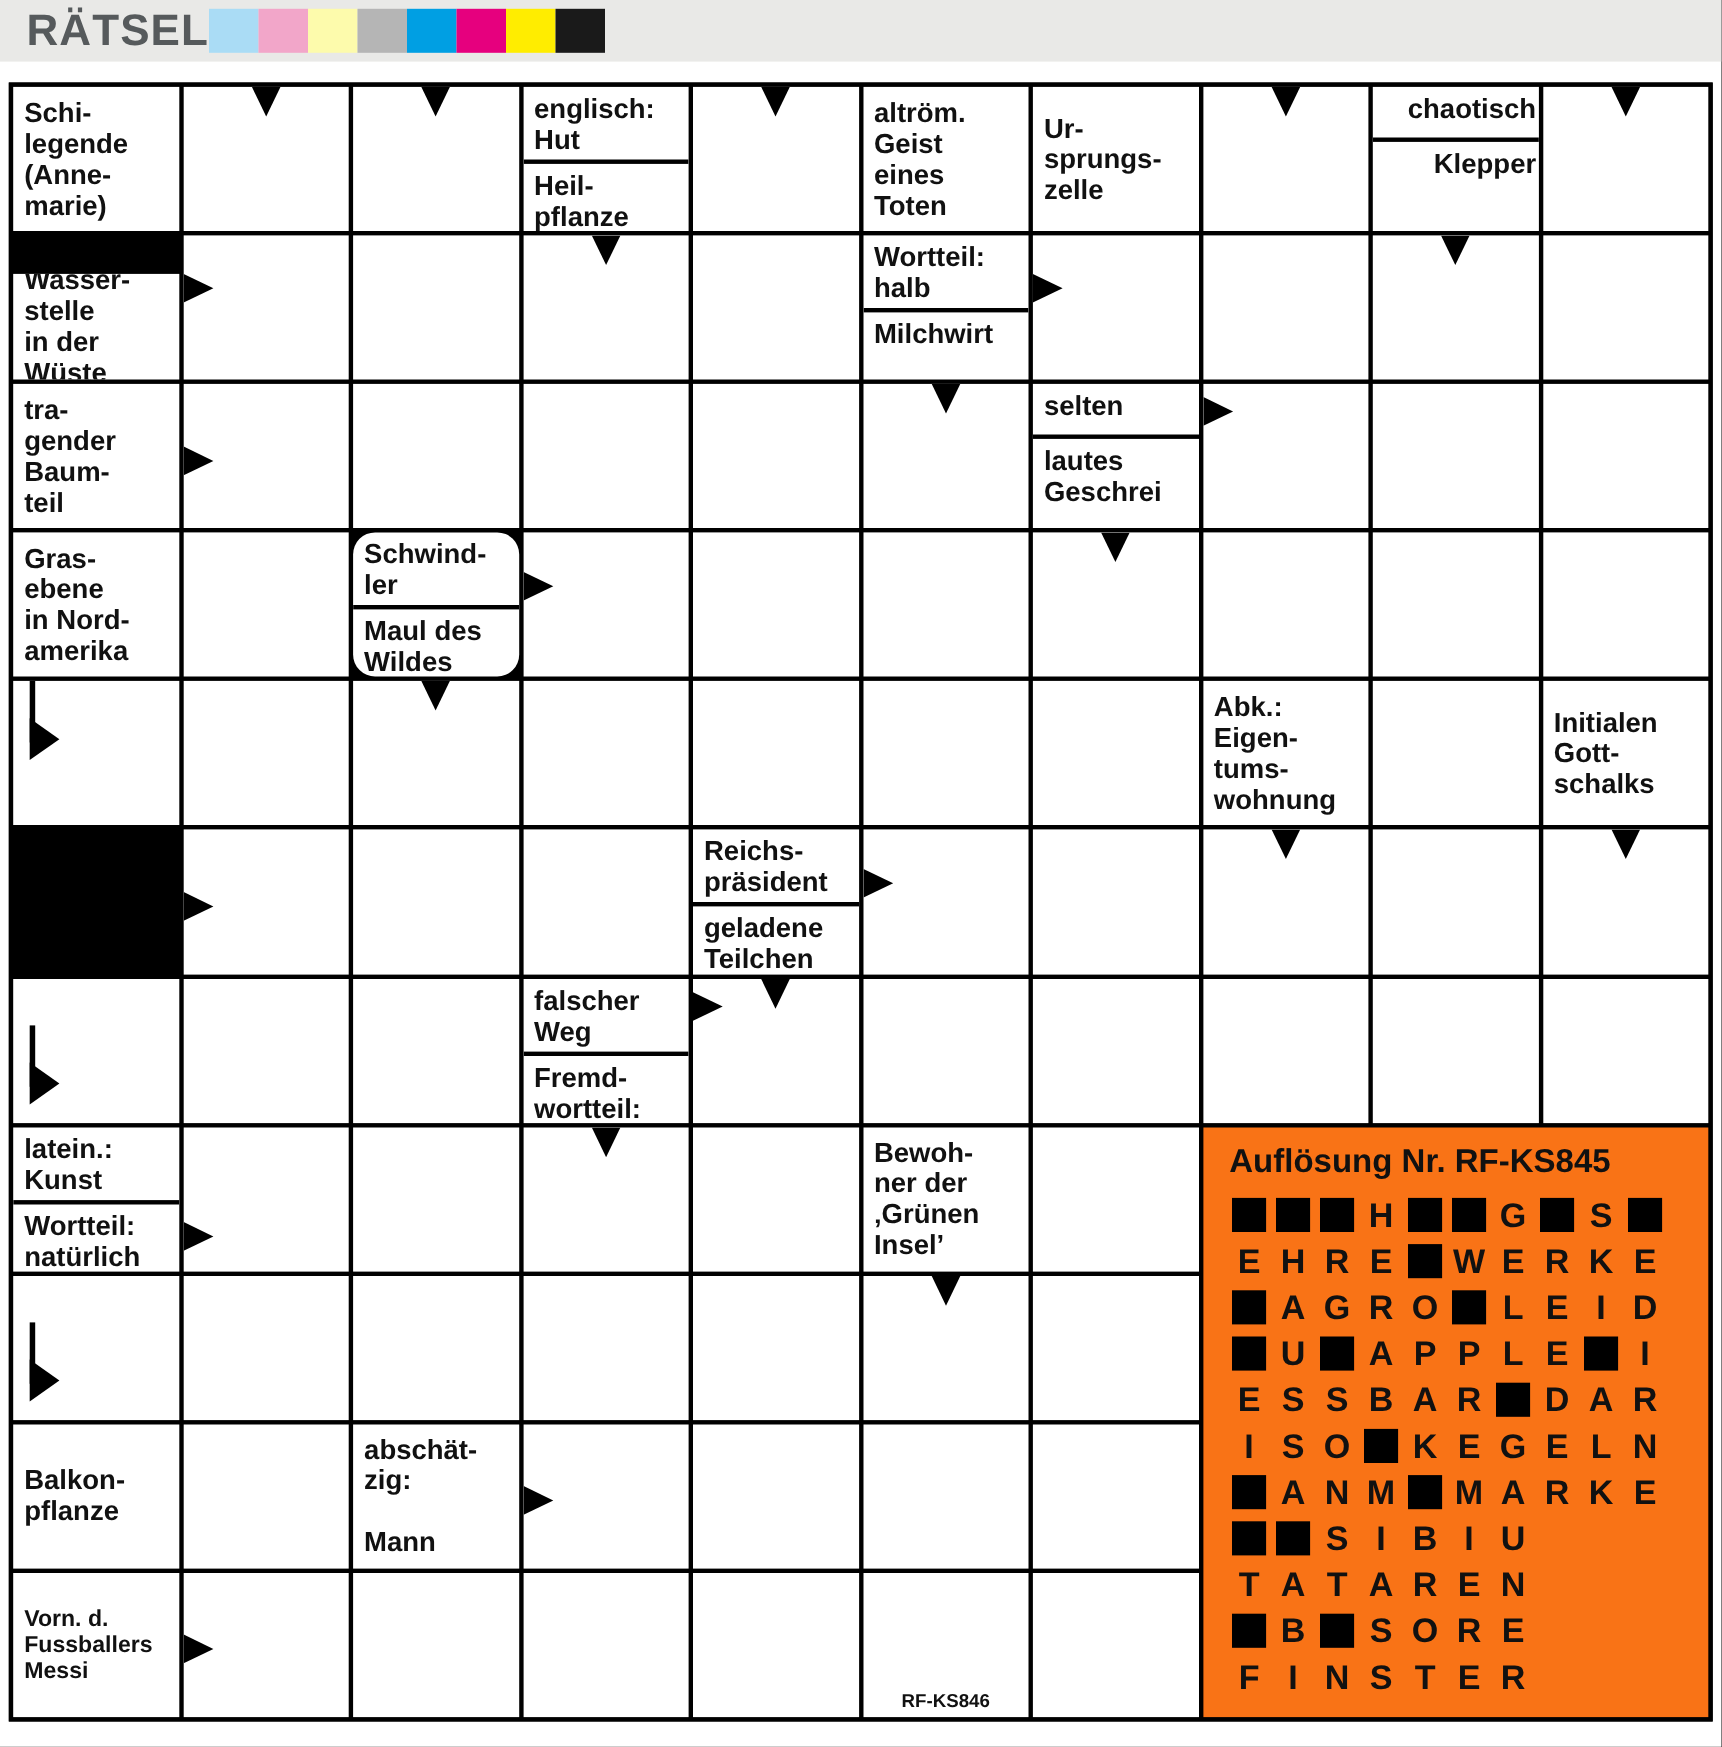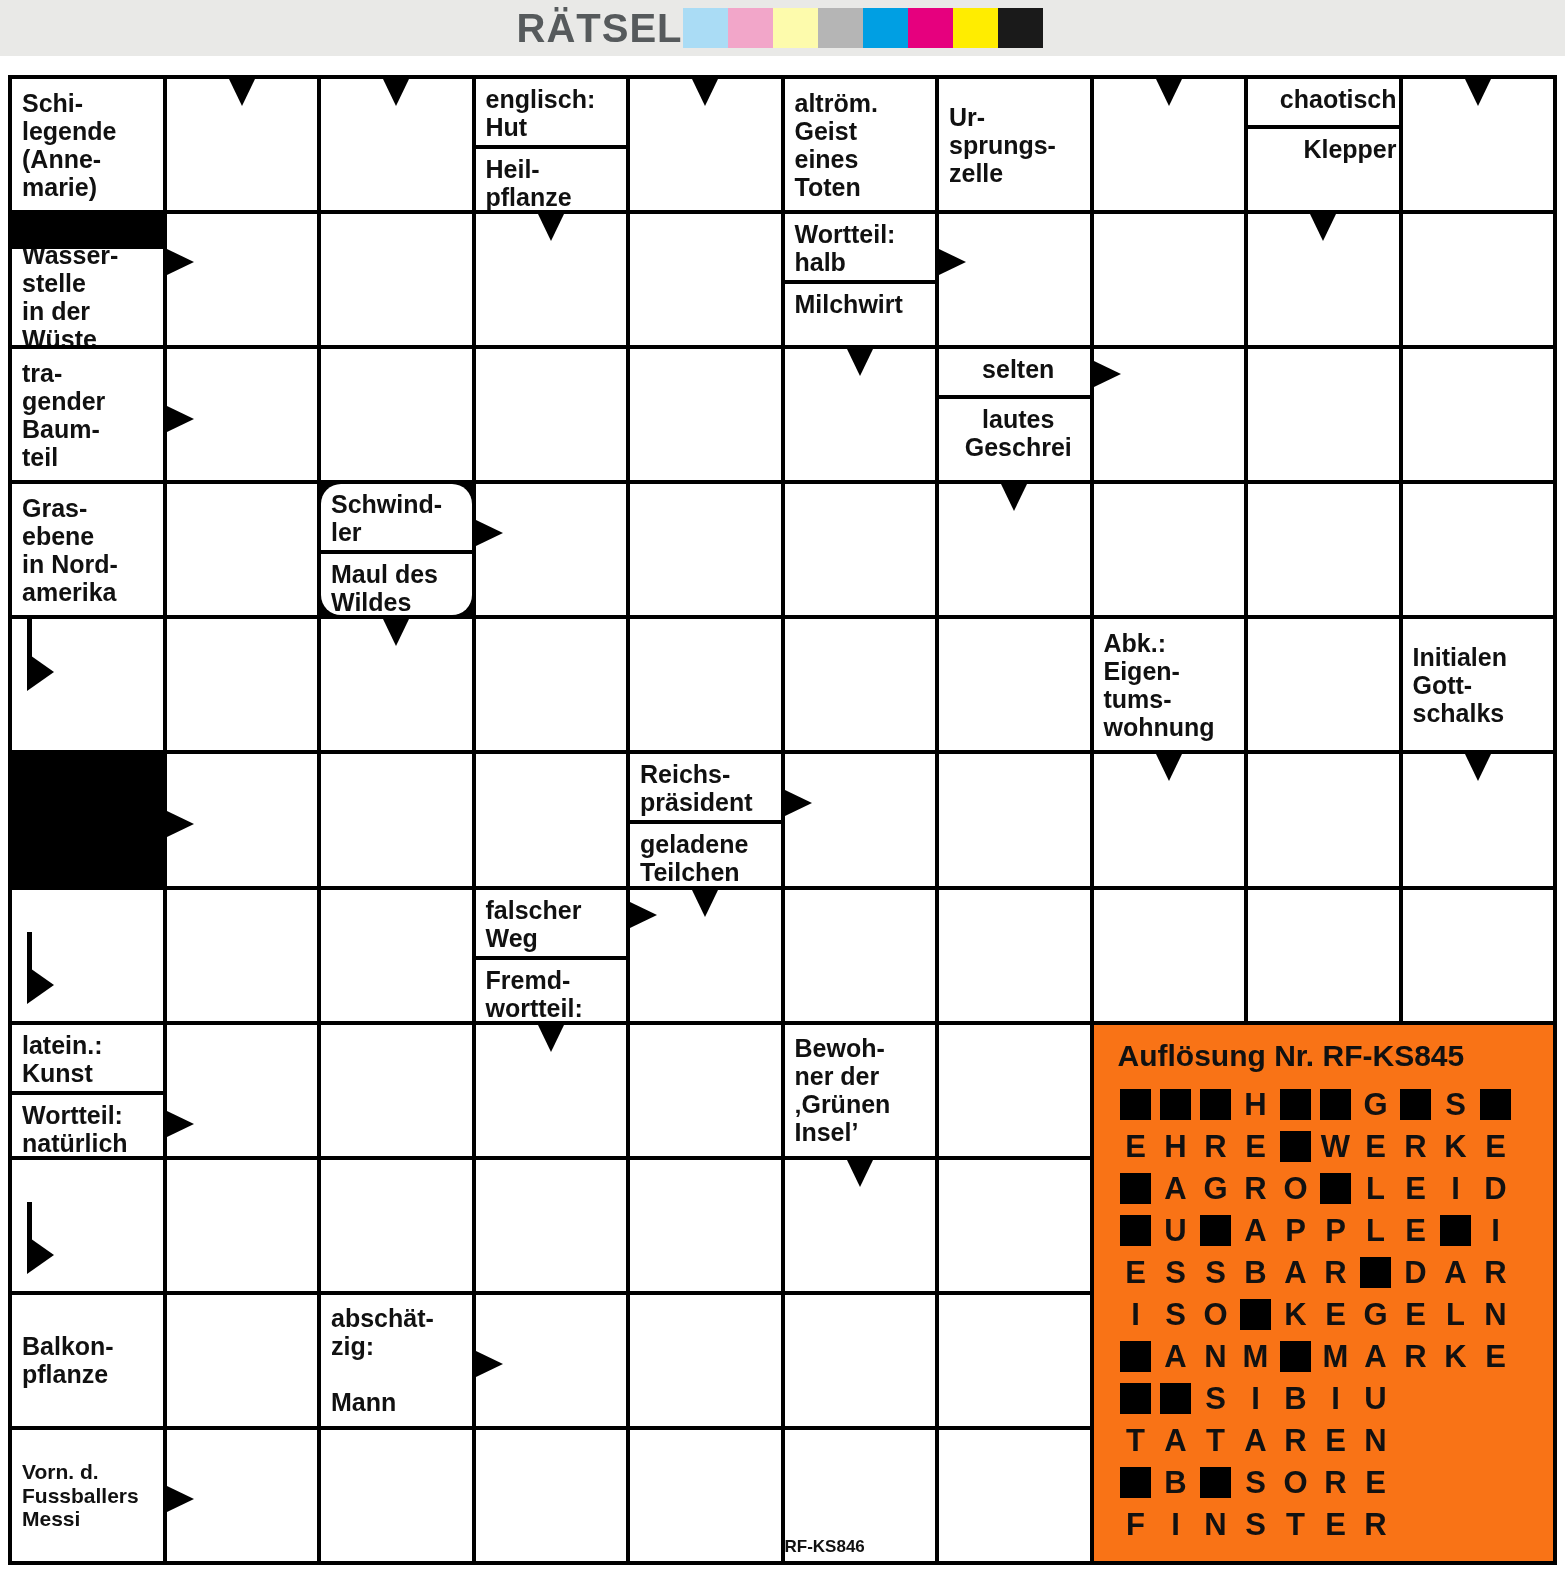--- a/index.html
+++ b/index.html
@@ -4,21 +4,21 @@
 <style>
   html,body{margin:0;padding:0;}
   body{
     width:1565px;height:1588px;background:#ffffff;
     font-family:"Liberation Sans", sans-serif;
     position:relative;overflow:hidden;
   }
   
   .header{
     height:56px;background:#e9e9e7;
-    display:flex;align-items:center;justify-content:center;
+    display:flex;align-items:center;justify-content:flex-start;
     padding:0 30px 0 24px;box-sizing:border-box;
   }
   .header h1{
     margin:0;font-size:40px;font-weight:bold;color:#565a5c;letter-spacing:1px;
   }
   .colorbar{display:flex;height:40px;}
   .swatch{width:45px;height:40px;}
   
   .grid{
     position:relative;
@@ -72,21 +72,21 @@
   }
   .sol-title{font-weight:700;font-size:30px;margin:2px 0 12px 2px;color:#111;}
   .sol-row{display:flex;height:40px;margin-bottom:2px;}
   .sol-cell{
     width:40px;height:40px;display:flex;align-items:center;justify-content:center;
     font-weight:700;font-size:31px;color:#111;
   }
   .sol-block{width:31px;height:31px;background:#000;}
   
   .code-label{
-    position:absolute;bottom:4px;left:0;right:0;
+    position:absolute;bottom:4px;left:0;right:0;text-align:center;
     font-weight:700;font-size:17px;color:#111;
   }
 </style>
 </head>
 <body>
 
 <header class="header">
   <h1>RÄTSEL</h1>
   <div class="colorbar" id="colorbar">
       <div class="swatch" style="background: rgb(170, 220, 245);"></div>
@@ -178,21 +178,21 @@
     </div>
     <div class="cell empty" style="grid-area: 3 / 2;">
       <span class="arr-right pos-mid"></span>
     </div>
     <div class="cell empty" style="grid-area: 3 / 3;"></div>
     <div class="cell empty" style="grid-area: 3 / 4;"></div>
     <div class="cell empty" style="grid-area: 3 / 5;"></div>
     <div class="cell empty" style="grid-area: 3 / 6;">
       <span class="arr-down"></span>
     </div>
-    <div class="cell split" style="grid-area: 3 / 7; text-align: center;">
+    <div class="cell split" style="grid-area: 3 / 7;">
       <div class="part top">selten</div>
       <div class="part bottom">lautes
 Geschrei</div>
     </div>
     <div class="cell empty" style="grid-area: 3 / 8;">
       <span class="arr-right pos-top"></span>
     </div>
     <div class="cell empty" style="grid-area: 3 / 9;"></div>
     <div class="cell empty" style="grid-area: 3 / 10;"></div>
     <div class="cell clue" style="grid-area: 4 / 1;">

